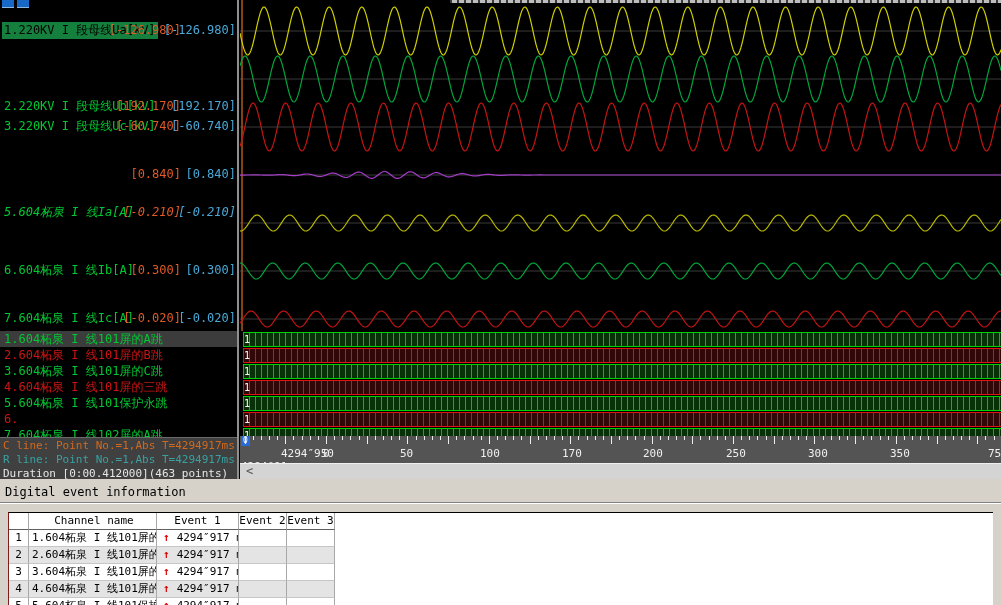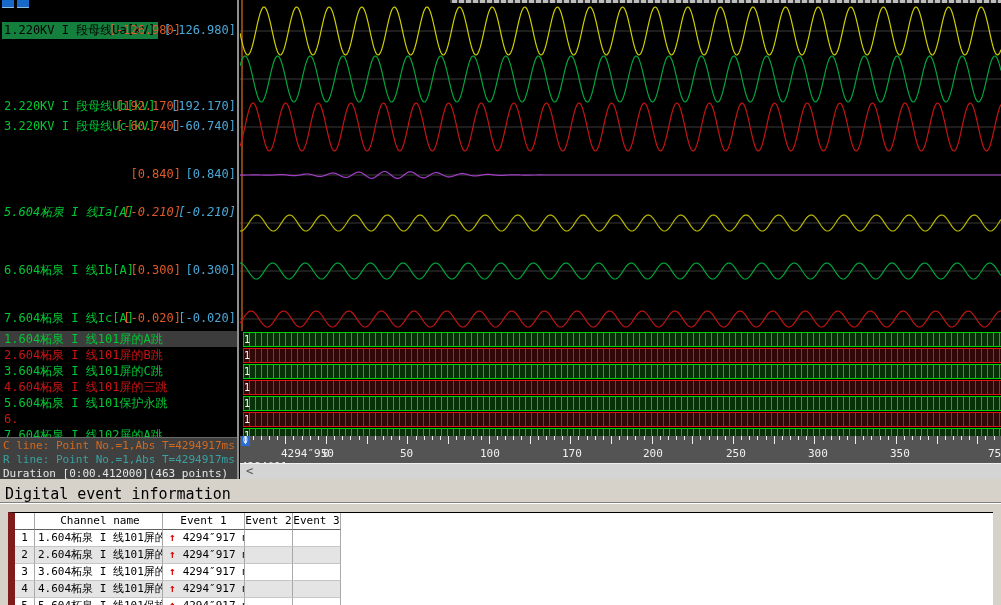--- a/index.html
+++ b/index.html
@@ -40,24 +40,24 @@
   .tick{position:absolute;top:0;width:1px;background:#ececec;}
   .axlab{position:absolute;top:11px;color:#f0f0f0;font-size:11px;white-space:nowrap;}
   .ax-marker{position:absolute;left:1px;top:0;width:9px;height:10px;background:#2a6ad4;color:#fff;
              font-size:8px;line-height:10px;text-align:center;}
   
   #hscroll{position:absolute;left:240px;top:463px;width:761px;height:16px;background:#d4d4d4;
            border-top:1px solid #efefef;box-sizing:border-box;}
   #hscroll span{position:absolute;left:6px;top:0;color:#555;font-size:12px;line-height:15px;}
   
   #bottom{position:absolute;left:0;top:479px;width:1001px;height:126px;background:#d6d2ca;}
-  #bottom-title{position:absolute;left:5px;top:6px;color:#000;font-size:15px;}
+  #bottom-title{position:absolute;left:5px;top:6px;color:#000;font-size:12px;}
   .sep{position:absolute;left:0;top:23px;width:1001px;height:1px;background:#808080;border-bottom:1px solid #fff;}
   #event-table{position:absolute;left:8px;top:33px;width:985px;height:93px;background:#fff;
-    border-left:7px solid #7f1d1d;border-top:1px solid #000;overflow:hidden;font-size:11px;box-sizing:border-box;}
+    border-left:1px solid #7f1d1d;border-top:1px solid #000;overflow:hidden;font-size:11px;box-sizing:border-box;}
   .t-row{display:flex;height:17px;line-height:16px;width:326px;}
   .cell{border-right:1px solid #a8a8a8;border-bottom:1px solid #c6c6c6;box-sizing:border-box;
         overflow:hidden;white-space:nowrap;background:#fff;}
   .t-row.alt .cell{background:#e4e4e4;}
   .t-row.head .cell{border-bottom:1px solid #606060;text-align:center;background:#fff;}
   .c-num{width:20px;text-align:center;}
   .c-name{width:128px;padding-left:3px;}
   .c-e1{width:82px;display:flex;}
   .c-e1 .arr{color:#e00000;font-weight:bold;margin:0 7px 0 6px;}
   .c-e2{width:48px;} .c-e3{width:48px;}

